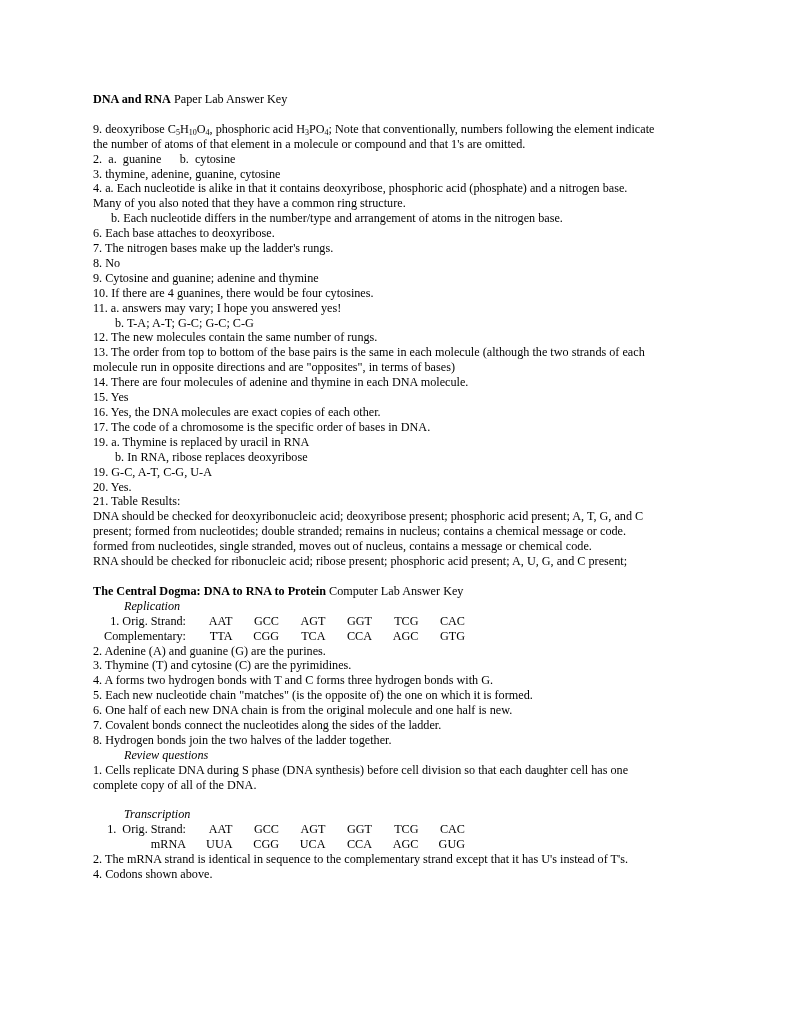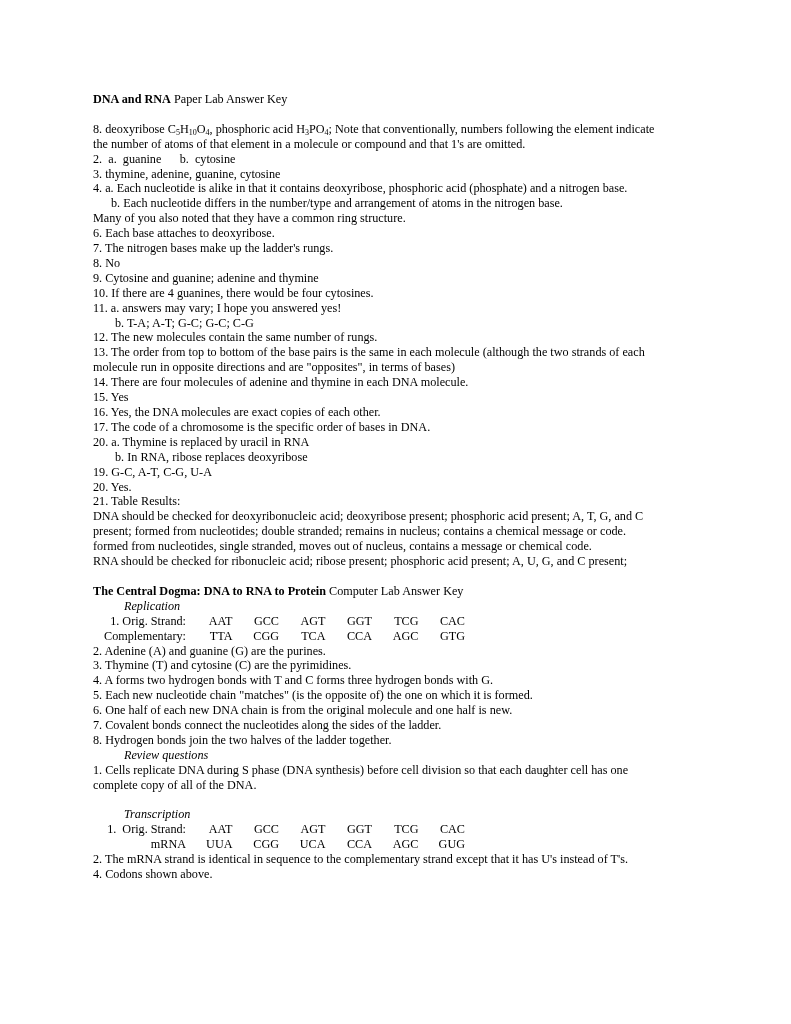--- a/index.html
+++ b/index.html
@@ -18,44 +18,44 @@
   .seqrow .lbl { width: 93px; }
   .seqrow .cod { width: 46.5px; }
 </style>
 </head>
 <body>
 
 <div class="page">
   <p class="line"><b>DNA and RNA</b><span> Paper Lab Answer Key</span></p>
   <div class="gap"></div>
 
-  <p class="line"><span>8.  deoxyribose C</span><sub>5</sub><span>H</span><sub>10</sub><span>O</span><sub>4</sub><span>, phosphoric acid H</span><sub>3</sub><span>PO</span><sub>4</sub><span>; Note that conventionally, numbers following the element indicate</span></p>
+  <p class="line"><span>9.  deoxyribose C</span><sub>5</sub><span>H</span><sub>10</sub><span>O</span><sub>4</sub><span>, phosphoric acid H</span><sub>3</sub><span>PO</span><sub>4</sub><span>; Note that conventionally, numbers following the element indicate</span></p>
   <p class="line">the number of atoms of that element in a molecule or compound and that 1's are omitted.</p>
 
   <div>
     <p class="line" style="white-space:pre">2.  a.  guanine      b.  cytosine</p>
     <p class="line">3.  thymine, adenine, guanine, cytosine</p>
     <p class="line">4.  a.  Each nucleotide is alike in that it contains deoxyribose, phosphoric acid (phosphate) and a nitrogen base.</p>
+    <p class="line">Many of you also noted that they have a common ring structure.</p>
     <p class="line ind">b.  Each nucleotide differs in the number/type and arrangement of atoms in the nitrogen base.</p>
-    <p class="line">Many of you also noted that they have a common ring structure.</p>
     <p class="line">6.  Each base attaches to deoxyribose.</p>
     <p class="line">7.  The nitrogen bases make up the ladder's rungs.</p>
     <p class="line">8.  No</p>
     <p class="line">9.  Cytosine and guanine; adenine and thymine</p>
     <p class="line">10. If there are 4 guanines, there would be four cytosines.</p>
     <p class="line">11.  a.  answers may vary; I hope you answered yes!</p>
     <p class="line ind" style="padding-left:22px">b.  T-A; A-T; G-C; G-C; C-G</p>
     <p class="line">12.  The new molecules contain the same number of rungs.</p>
     <p class="line">13.  The order from top to bottom of the base pairs is the same in each molecule (although the two strands of each</p>
     <p class="line">molecule run in opposite directions and are "opposites", in terms of bases)</p>
     <p class="line">14.  There are four molecules of adenine and thymine in each DNA molecule.</p>
     <p class="line">15.  Yes</p>
     <p class="line">16.  Yes, the DNA molecules are exact copies of each other.</p>
     <p class="line">17.  The code of a chromosome is the specific order of bases in DNA.</p>
-    <p class="line">20.  a.  Thymine is replaced by uracil in RNA</p>
+    <p class="line">19.  a.  Thymine is replaced by uracil in RNA</p>
     <p class="line ind" style="padding-left:22px">b.  In RNA, ribose replaces deoxyribose</p>
     <p class="line">19.  G-C, A-T, C-G, U-A</p>
     <p class="line">20.  Yes.</p>
     <p class="line">21.  Table Results:</p>
     <p class="line">DNA should be checked for deoxyribonucleic acid; deoxyribose present; phosphoric acid present; A, T, G, and C</p>
     <p class="line">present; formed from nucleotides; double stranded; remains in nucleus; contains a chemical message or code.</p>
     <p class="line">formed from nucleotides, single stranded, moves out of nucleus, contains a message or chemical code.</p>
     <p class="line">RNA should be checked for ribonucleic acid; ribose present; phosphoric acid present; A, U, G, and C present;</p>
   </div>
   <div class="gap"></div>

